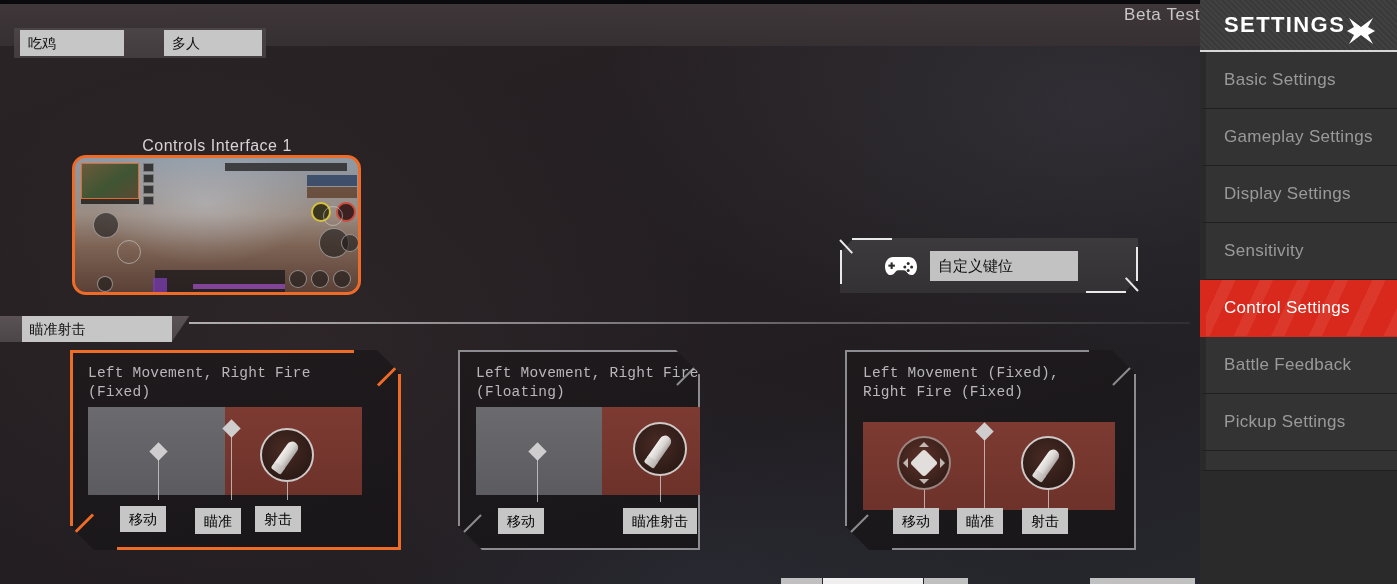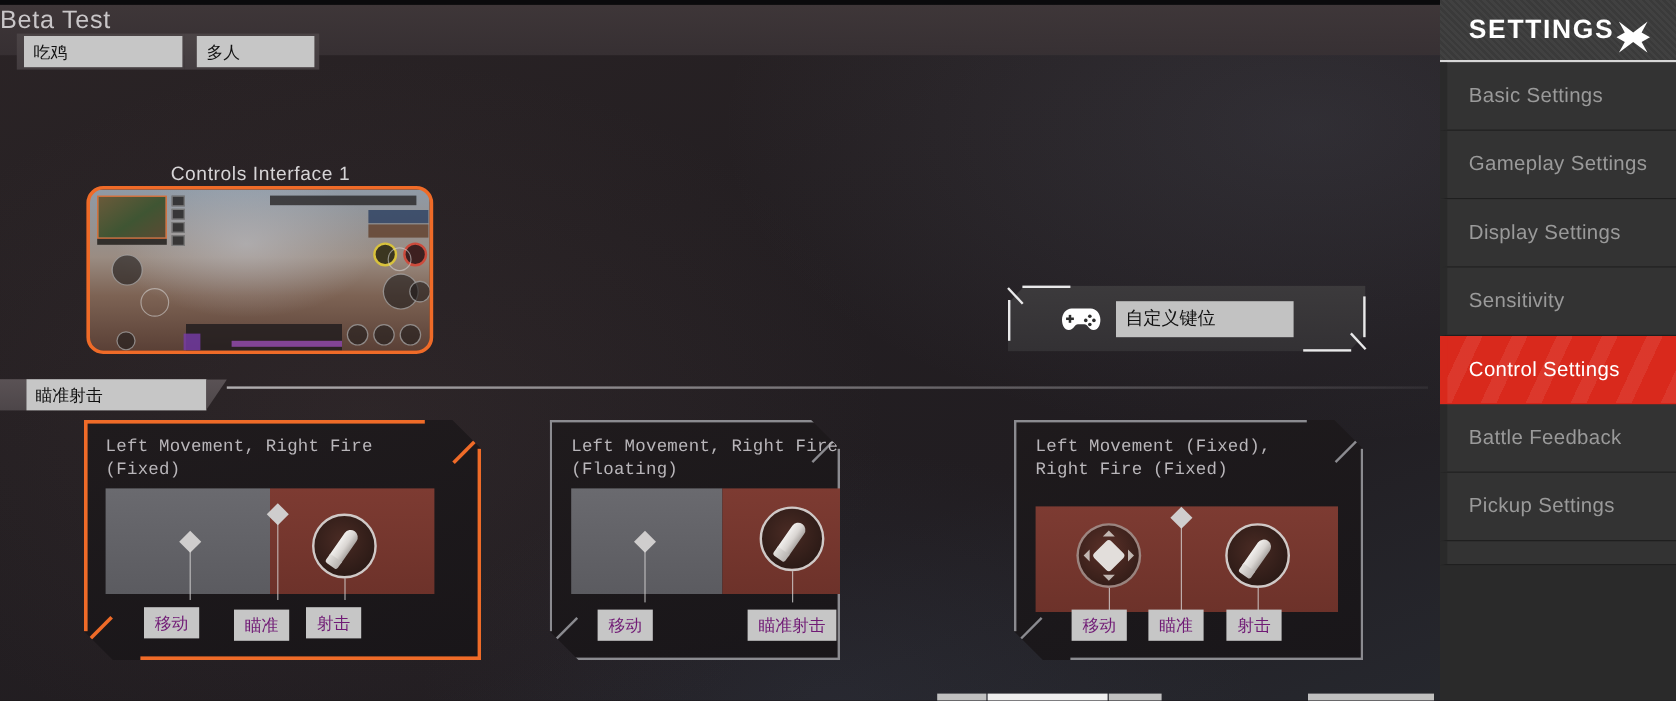--- a/index.html
+++ b/index.html
@@ -29,23 +29,23 @@
   #topbar {
     position: absolute;
     left: 0; top: 0;
     width: 1200px;
     height: 46px;
     background: linear-gradient(180deg, rgba(64,56,58,0.92) 0%, rgba(56,49,52,0.90) 100%);
     border-top: 4px solid #0a0a0c;
   }
   #apptitle {
     position: absolute;
-    left: 0; right: 0; top: 1px;
-    text-align: left;
-    font-size: 21px;
+    left: 16px; right: 0; top: 1px;
+    text-align: right;
+    font-size: 17px;
     letter-spacing: 0.6px;
     color: #c9c6c8;
   }
 
   
   #tabstrip {
     position: absolute;
     left: 14px; top: 28px;
     height: 30px;
     display: flex;
@@ -64,21 +64,21 @@
     background: #c6c6c6;
     color: #111;
     font-size: 14px;
     line-height: 26px;
     height: 26px;
     padding: 0 8px;
     width: 100%;
     overflow: hidden;
     white-space: nowrap;
   }
-  .tab-slot.t1 .tab-pill { width: 132px; }
+  .tab-slot.t1 .tab-pill { width: 104px; }
   .tab-slot.t2 .tab-pill { width: 98px; }
 
   
   .section {
     position: absolute;
     left: 0;
     height: 26px;
     display: flex;
     align-items: center;
   }
@@ -304,21 +304,21 @@
     border: 5px solid transparent;
   }
   .dp-up    { top: 4px; left: 50%; margin-left: -5px; border-bottom-color: rgba(225,220,215,0.8); border-top: none; }
   .dp-down  { bottom: 4px; left: 50%; margin-left: -5px; border-top-color: rgba(225,220,215,0.8); border-bottom: none; }
   .dp-left  { left: 4px; top: 50%; margin-top: -5px; border-right-color: rgba(225,220,215,0.8); border-left: none; }
   .dp-right { right: 4px; top: 50%; margin-top: -5px; border-left-color: rgba(225,220,215,0.8); border-right: none; }
 
   .cap {
     position: absolute;
     background: #c6c6c6;
-    color: #701a75;
+    color: #000000;
     font-size: 14px;
     line-height: 26px;
     height: 26px;
     padding: 0 9px;
     white-space: nowrap;
   }
 
   
   .bottom-bar {
     position: absolute;

